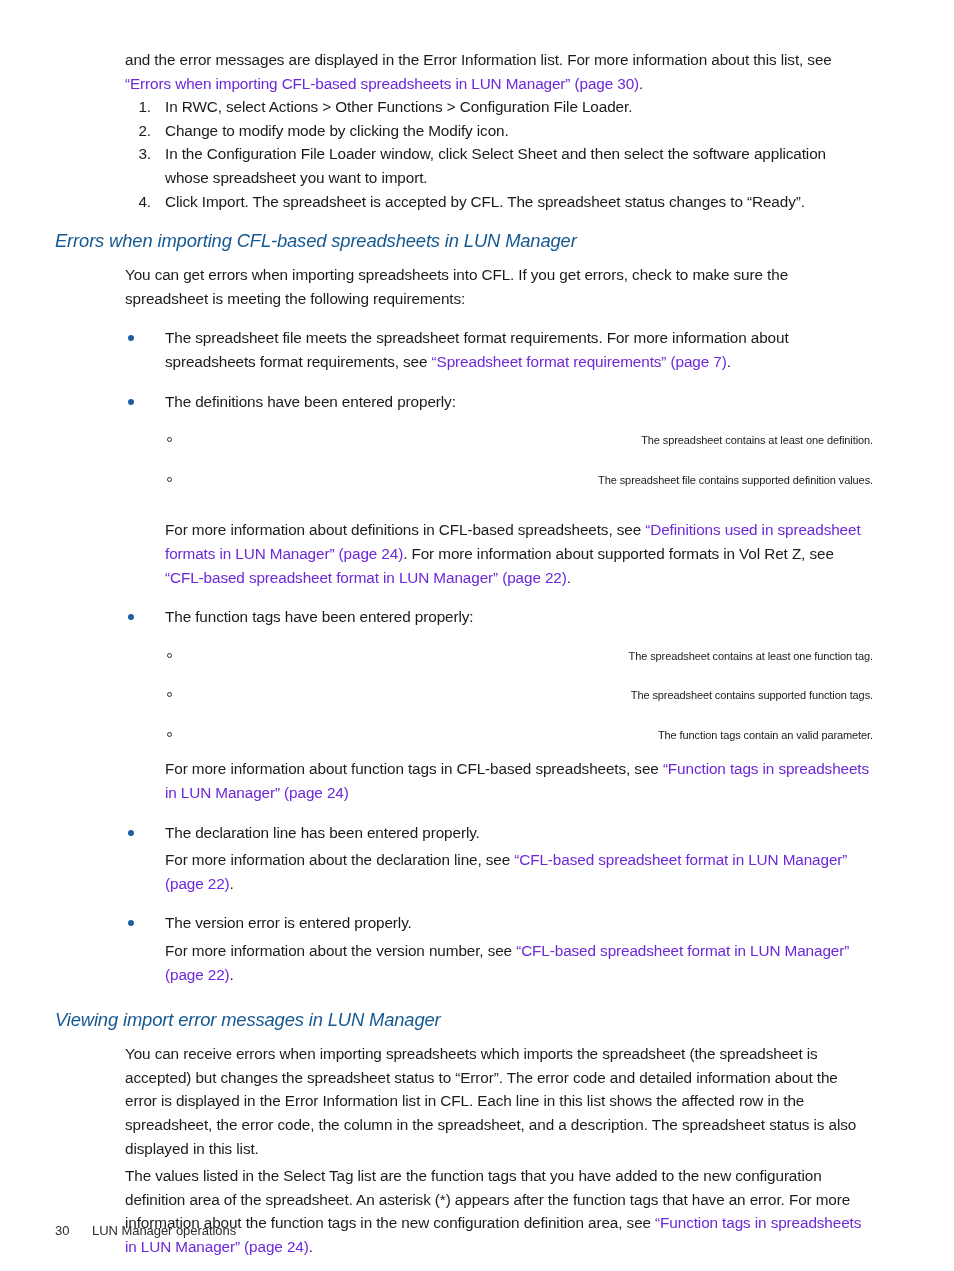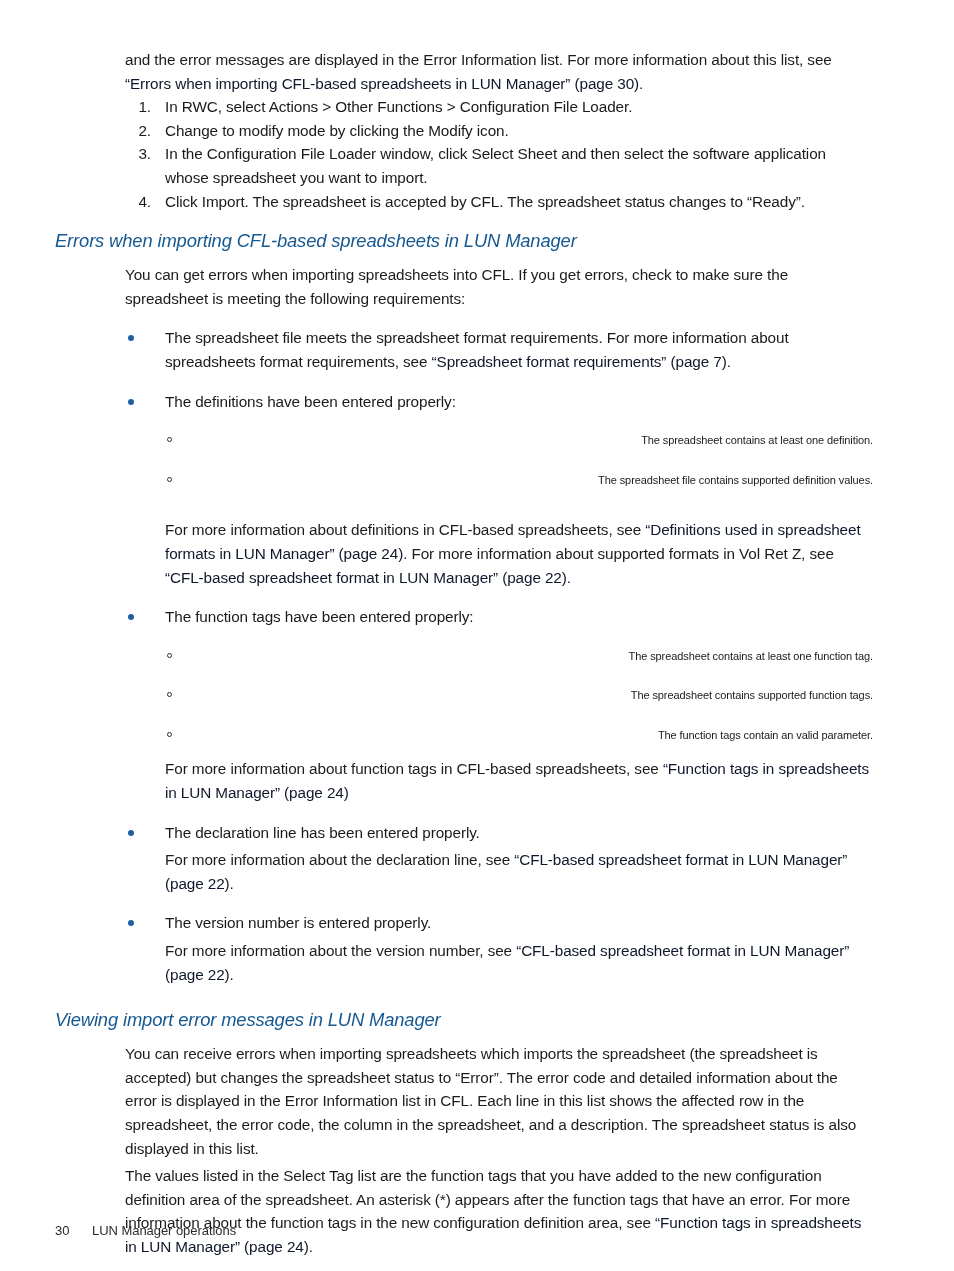--- a/index.html
+++ b/index.html
@@ -40,21 +40,21 @@
     color: #1c1c1c;
     letter-spacing: -0.1px;
   }
   .indent {
     margin-left: 70px;   
     width: 748px;
   }
   b, .b { font-weight: normal; margin-top: 16px; }
 
   a.lnk, .lnk {
-    color: #0f172a;
+    color: #6d28d9;
     text-decoration: none;
   }
 
   h2.sec {
     color: #165891;
     font-size: 18.4px;
     line-height: 24px;
     font-weight: normal;
     margin: 0;
     padding: 0;
@@ -250,21 +250,21 @@
 
       <li class="bullet-item">
         <span class="dot"></span><span>The declaration line has been entered properly.</span>
         <div class="gap-xs"></div>
         <p class="para"><span>For more information about the declaration line, see </span><a class="lnk" href="#">“CFL-based spreadsheet format in LUN Manager” (page 22)</a><span>.</span></p>
       </li>
 
       <div class="gap-m"></div>
 
       <li class="bullet-item">
-        <span class="dot"></span><span>The version number is entered properly.</span>
+        <span class="dot"></span><span>The version error is entered properly.</span>
         <div class="gap-xs"></div>
         <p class="para"><span>For more information about the version number, see </span><a class="lnk" href="#">“CFL-based spreadsheet format in LUN Manager” (page 22)</a><span>.</span></p>
       </li>
 
     </ul>
 
     <div class="gap-l"></div>
 
     <h2 class="sec">Viewing import error messages in LUN Manager</h2>
 

